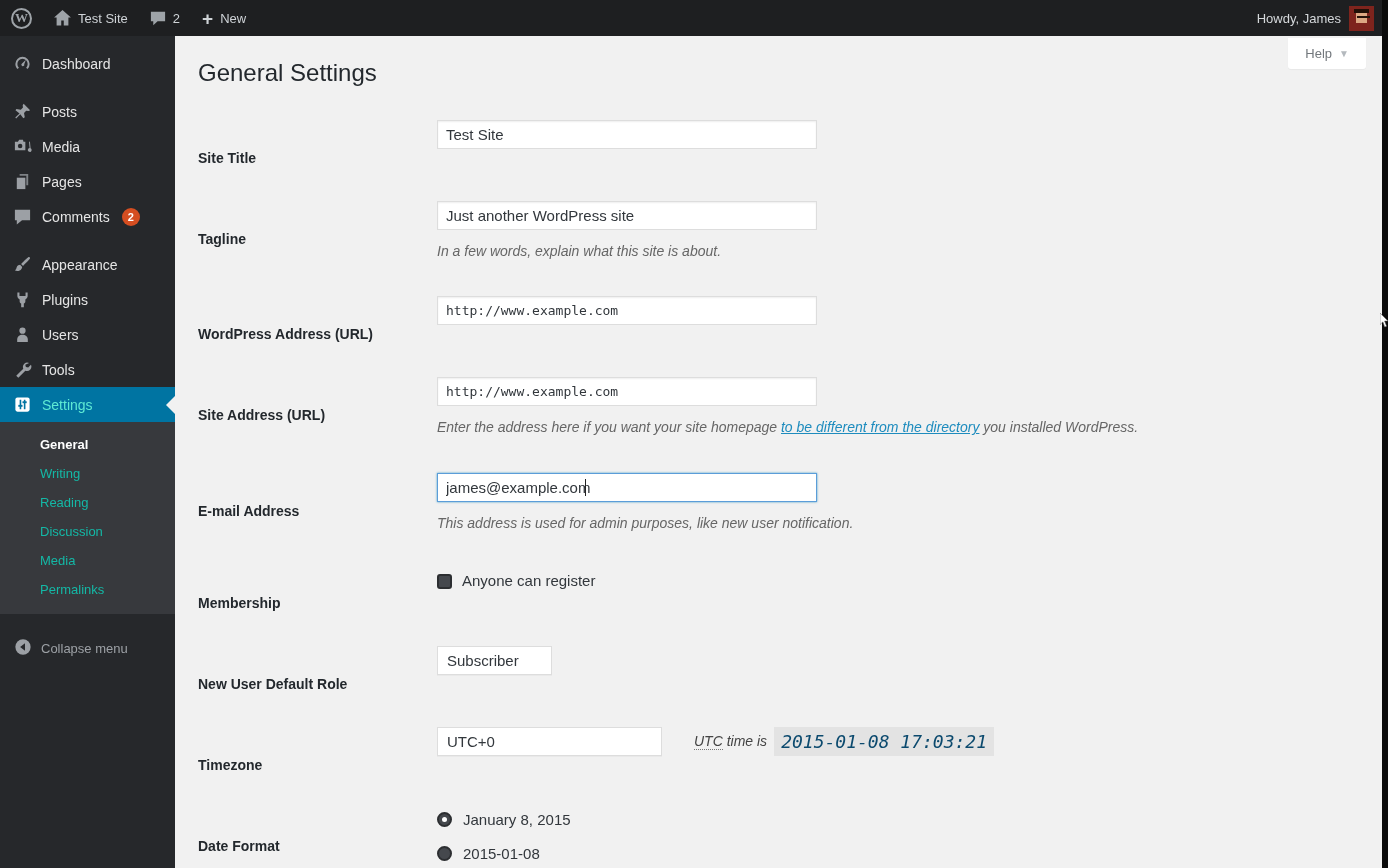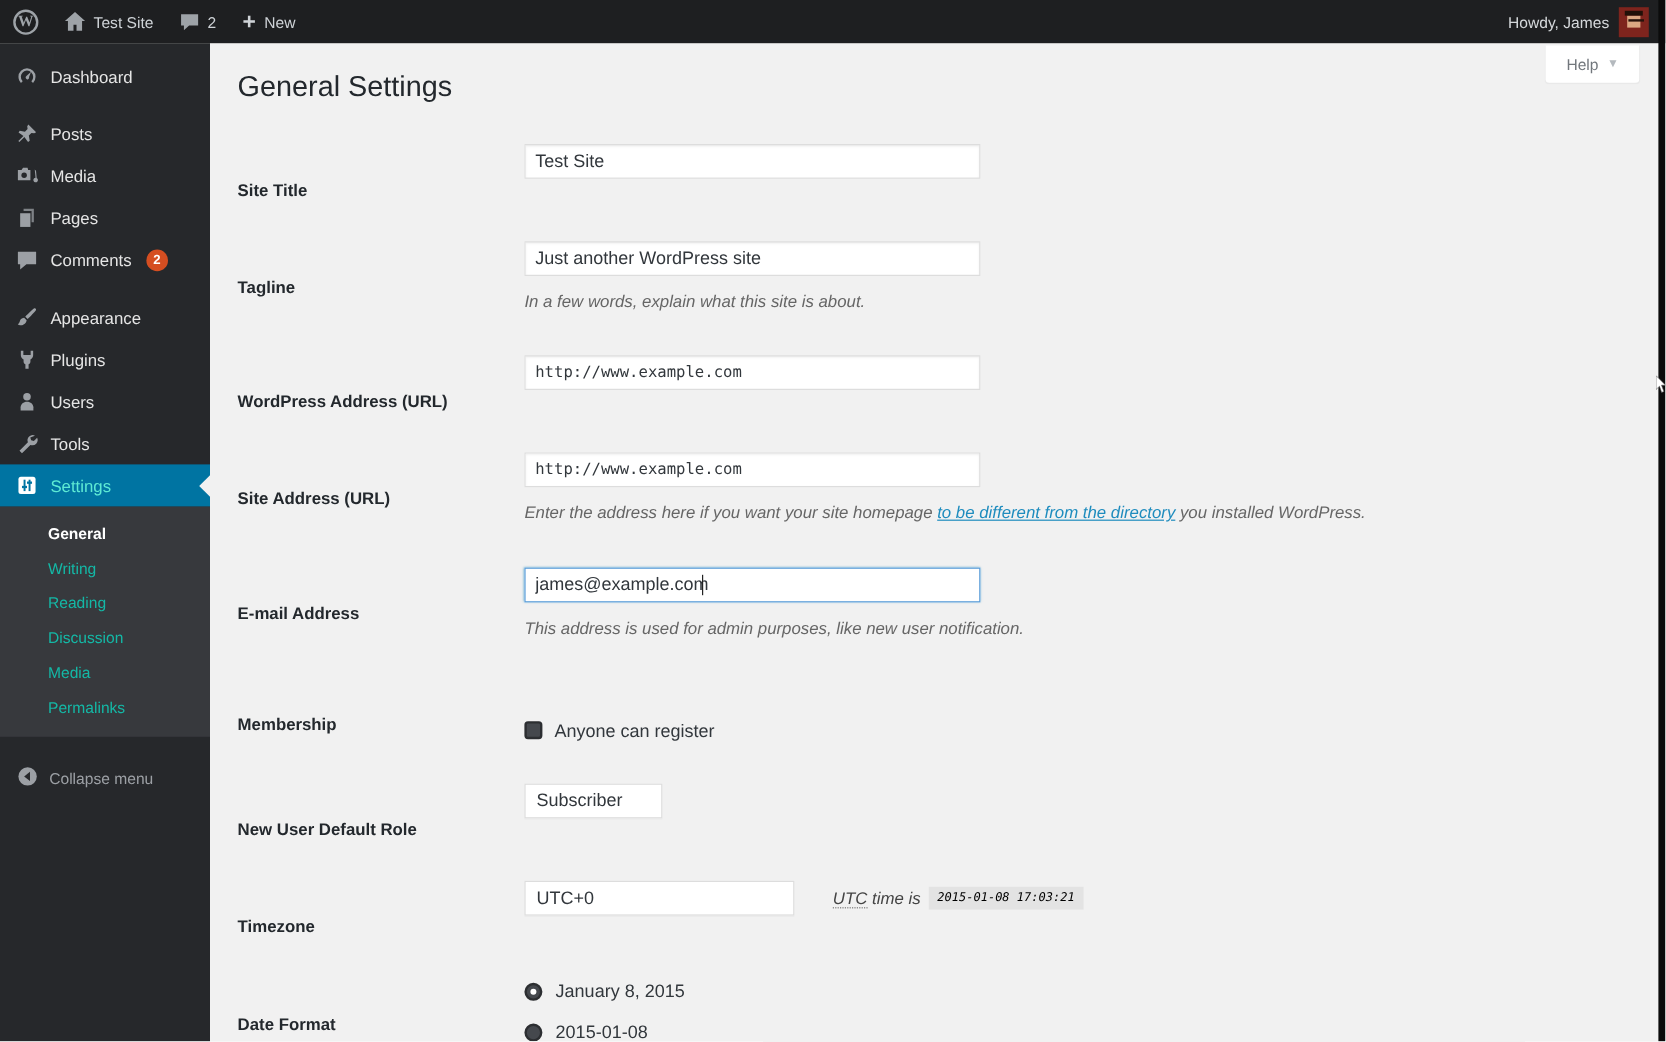--- a/index.html
+++ b/index.html
@@ -72,29 +72,29 @@
 
   .description { color: #666; font-style: italic; font-size: 14px; margin-top: 12px; line-height: 1.4; }
   .description a { color: #1e8cbe; text-decoration: underline; cursor: pointer; }
 
   .select-box { display: inline-flex; align-items: center; height: 29px; border: 1px solid #ddd;
     background: #fff; padding: 0 9px; font-size: 15px; color: #32373c; cursor: pointer;
     box-shadow: 0 1px 0 rgba(0,0,0,.03); }
   .select-role { width: 115px; }
   .select-tz { width: 225px; }
 
-  .check-row { display: flex; align-items: flex-start; gap: 10px; padding-top: 3px; margin-top: 29px; }
+  .check-row { display: flex; align-items: flex-end; gap: 10px; padding-top: 3px; }
   .checkbox { width: 15px; height: 15px; border-radius: 3px; background: #45484d; border: 2px solid #2c2e31; cursor: pointer; flex-shrink: 0; }
   .check-label { font-size: 15px; color: #32373c; }
 
   .tz-line { display: flex; align-items: center; }
   .utc-info { margin-left: 32px; font-size: 14px; font-style: italic; color: #444; display: flex; align-items: center; gap: 7px; }
   .utc-abbr { border-bottom: 1px dotted #777; cursor: help; }
   .utc-time { background: #e3e3e3; padding: 4px 7px; font-family: "DejaVu Sans Mono", monospace;
-    font-style: italic; font-size: 10px; color: #000000; }
+    font-style: italic; font-size: 18px; color: #0c4a6e; }
 
   .radio-list { display: flex; flex-direction: column; gap: 17px; padding-top: 3px; }
   .radio-option { display: flex; align-items: center; gap: 11px; cursor: pointer; }
   .radio { position: relative; width: 15px; height: 15px; border-radius: 50%; background: #45484d;
     border: 2px solid #2c2e31; flex-shrink: 0; }
   .radio.selected::after { content: ""; position: absolute; left: 50%; top: 50%; width: 5px; height: 5px;
     margin: -2.5px 0 0 -2.5px; border-radius: 50%; background: #fff; }
   .radio-label { font-size: 15px; color: #32373c; }
 
   .email-wrap { position: relative; display: inline-block; }

